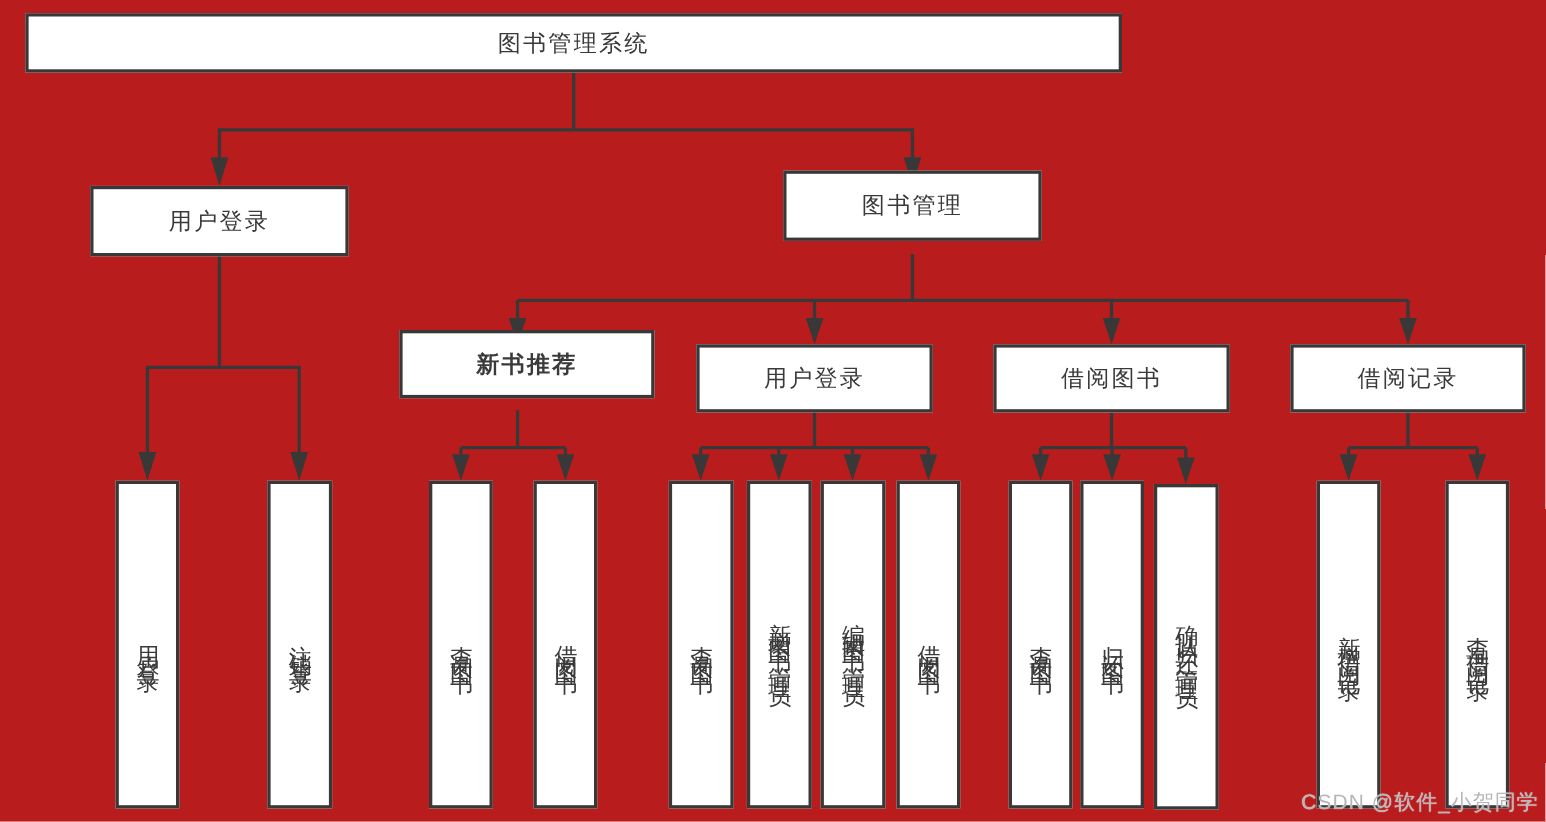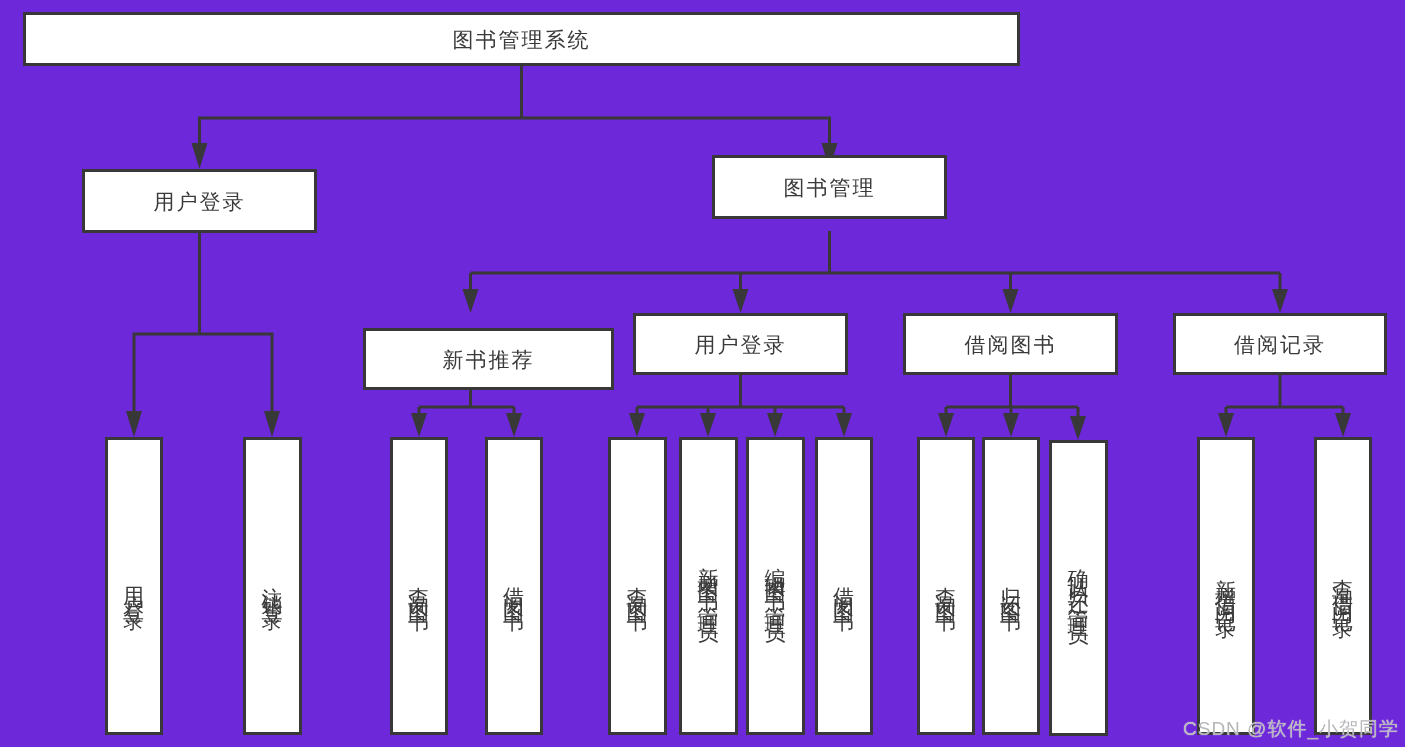--- a/index.html
+++ b/index.html
@@ -5,21 +5,21 @@
   html, body {
     margin: 0;
     padding: 0;
     background: #ffffff;
     font-family: "Liberation Sans", "DejaVu Sans", sans-serif;
   }
   .canvas {
     position: relative;
     width: 1405px;
     height: 747px;
-    background: #6d28d9;
+    background: #b91c1c;
     overflow: hidden;
   }
   .connectors {
     position: absolute;
     left: 0;
     top: 0;
     width: 1405px;
     height: 747px;
     pointer-events: none;
   }
@@ -102,21 +102,21 @@
       <polygon points="1218,413 1234,413 1226,437"></polygon>
       <polygon points="1335,413 1351,413 1343,437"></polygon>
     </g>
   </svg>
 
   <div class="box" style="left:23px; top:12px; width:997px; height:54px;">图书管理系统</div>
 
   <div class="box" style="left:82px; top:169px; width:235px; height:64px;">用户登录</div>
   <div class="box" style="left:712px; top:155px; width:235px; height:64px;">图书管理</div>
 
-  <div class="box" style="left:363px; top:328px; width:251px; height:62px;">新书推荐</div>
+  <div class="box" style="left:363px; top:300px; width:232px; height:62px;font-weight:bold;">新书推荐</div>
   <div class="box" style="left:633px; top:313px; width:215px; height:62px;">用户登录</div>
   <div class="box" style="left:903px; top:313px; width:215px; height:62px;">借阅图书</div>
   <div class="box" style="left:1173px; top:313px; width:214px; height:62px;">借阅记录</div>
 
   <div class="box v" style="left:105px; top:437px; width:58px; height:298px;">用户登录</div>
   <div class="box v" style="left:243px; top:437px; width:59px; height:298px;">注销登录</div>
 
   <div class="box v" style="left:390px; top:437px; width:58px; height:298px;">查询图书</div>
   <div class="box v" style="left:485px; top:437px; width:58px; height:298px;">借阅图书</div>
 

